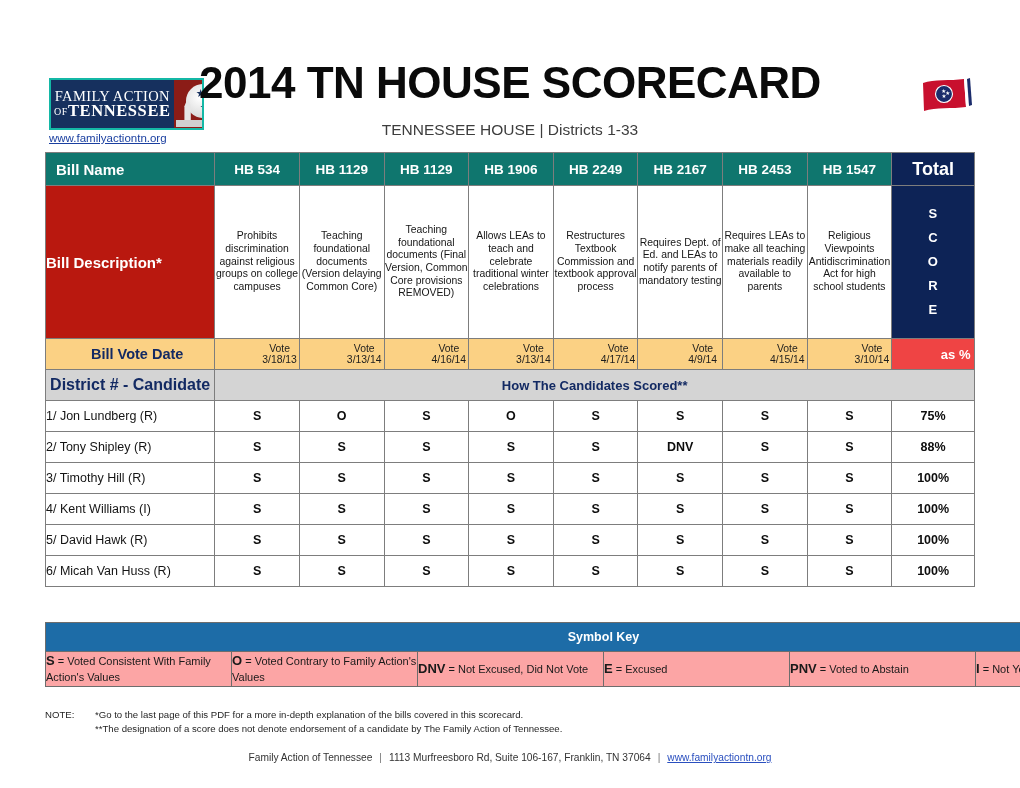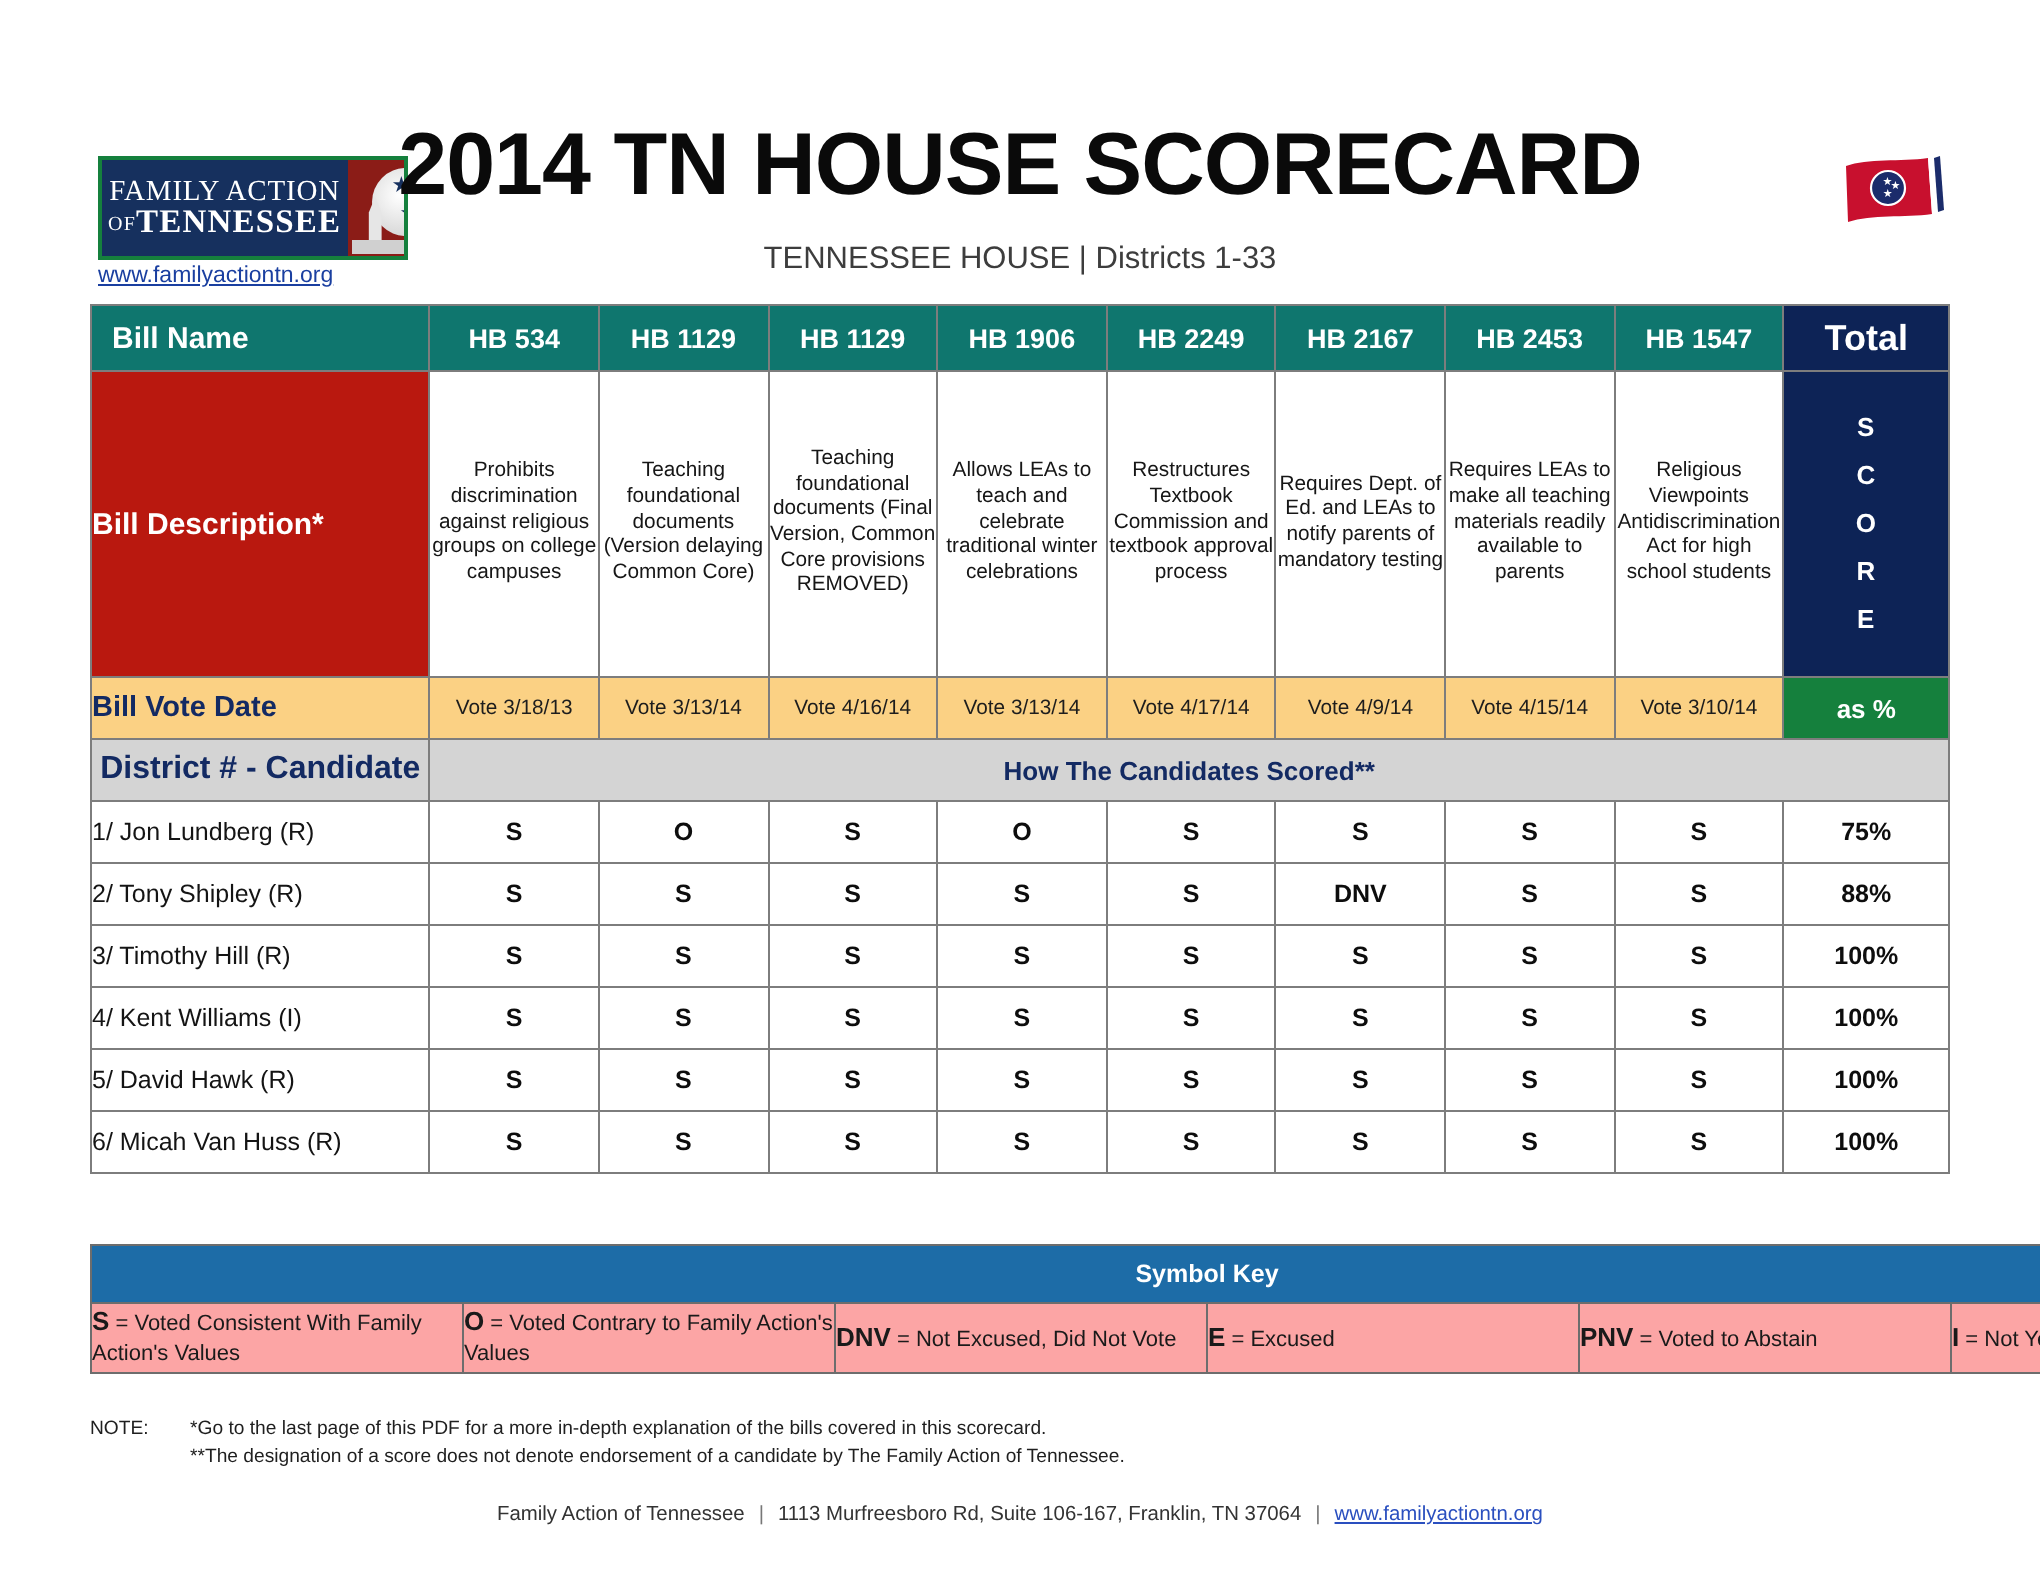--- a/index.html
+++ b/index.html
@@ -21,21 +21,21 @@
     position: relative;
     height: 110px;
   }
   .logo-box {
     position: absolute;
     left: 49px;
     top: 78px;
     width: 155px;
     height: 52px;
     background: #16305e;
-    border: 2px solid #15803d;
+    border: 2px solid #14b8a6;
     box-sizing: border-box;
     display: flex;
     overflow: hidden;
   }
   .logo-text {
     flex: 1 1 auto;
     background: #16305e;
     color: #ffffff;
     display: flex;
     flex-direction: column;
@@ -209,37 +209,38 @@
     line-height: 1.85;
     letter-spacing: .5px;
     vertical-align: top;
     padding-top: 6px;
     border-color: #0d2356;
   }
 
   .vote-row td {
     height: 30px;
     border-color: #7d7d7d;
+    padding-left: 45px;
   }
   .vote-label {
     background: #fbd184;
     color: #132a63;
     font-weight: bold;
     font-size: 14.5px;
     text-align: left;
     padding-left: 10px;
   }
   .vote-cell {
     background: #fbd184;
     color: #1d1d1d;
     font-size: 10.4px;
     text-align: center;
   }
   .aspct {
-    background: #15803d;
+    background: #ef4444;
     color: #ffffff;
     font-weight: bold;
     font-size: 13px;
     text-align: center;
     border-color: #0d2356;
   }
 
   .district-row td {
     background: #d4d4d4;
     height: 30px;

